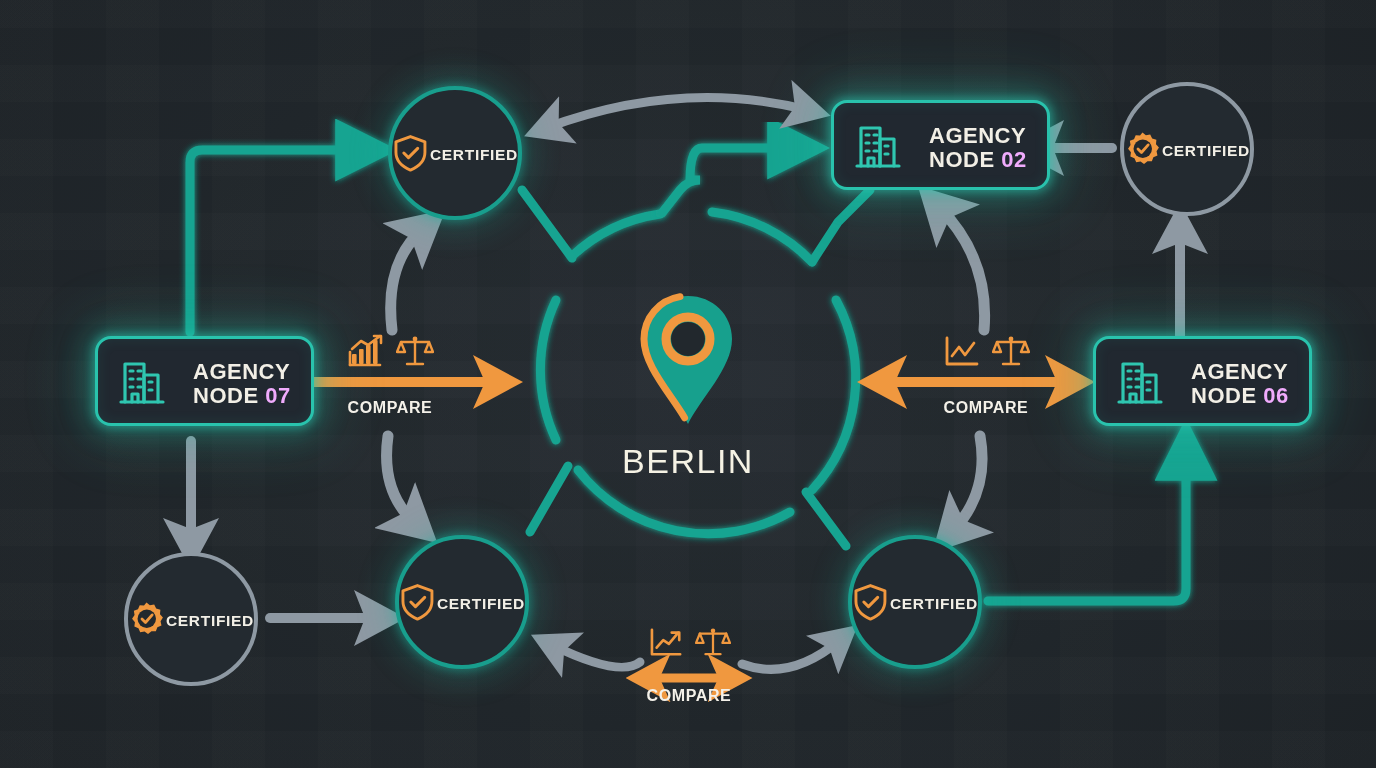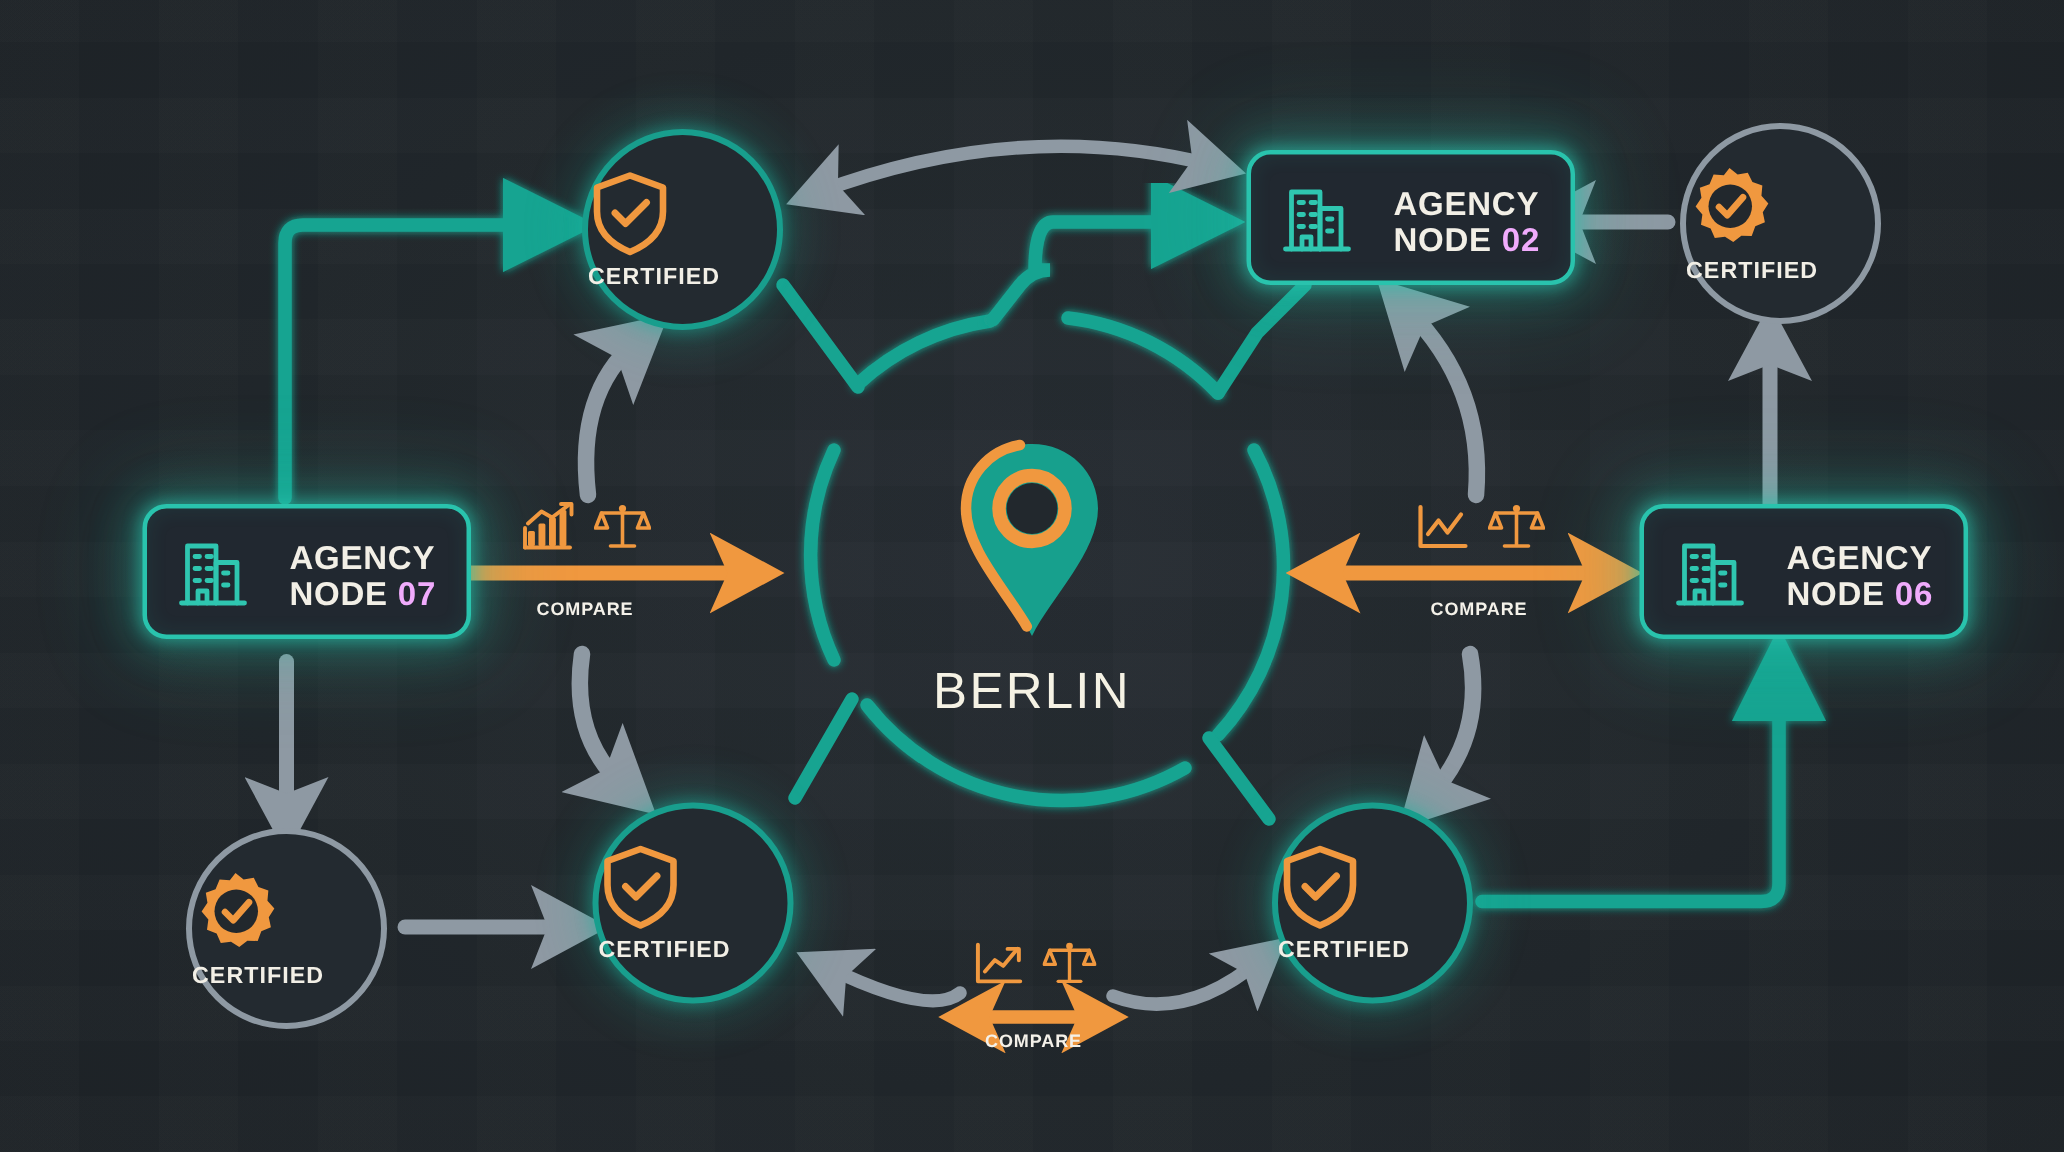--- a/index.html
+++ b/index.html
@@ -37,21 +37,21 @@
   .node .label {
     font-weight:700; font-size:22px; letter-spacing:.5px;
     line-height:1.12; color:#f2efe6; white-space:nowrap;
   }
   .node .label .num { color:#f0abfc; }
 
   
   .badge {
     position:absolute;
     width:134px; height:134px; border-radius:50%;
-    display:flex; flex-direction:column; justify-content:center;
+    display:flex; align-items:center; justify-content:center;
     gap:1px; z-index:5;
   }
   .badge.teal {
     border:4px solid #189e8d;
     background:#232a30;
     box-shadow:0 0 10px 2px rgba(28,180,160,.45),
                0 0 30px 10px rgba(28,180,160,.22);
   }
   .badge.gray {
     border:4px solid #8e99a3;
@@ -62,21 +62,21 @@
     color:#f2efe6; margin-top:4px;
   }
 
   
   .compare {
     position:absolute; z-index:6;
     display:flex; flex-direction:column; align-items:center;
   }
   .compare .icons { display:flex; align-items:flex-end; gap:9px; margin-bottom:2px; }
   .compare .ctxt {
-    font-weight:700; font-size:12px; letter-spacing:.6px;
+    font-weight:700; font-size:16px; letter-spacing:.6px;
     color:#f4f1e9; margin-top:3px;
   }
 
   
   #center {
     position:absolute; left:588px; top:286px; width:200px; height:200px;
     display:flex; flex-direction:column; align-items:center; z-index:4;
   }
   #center .city {
     font-weight:400; font-size:34px; letter-spacing:1.5px;

